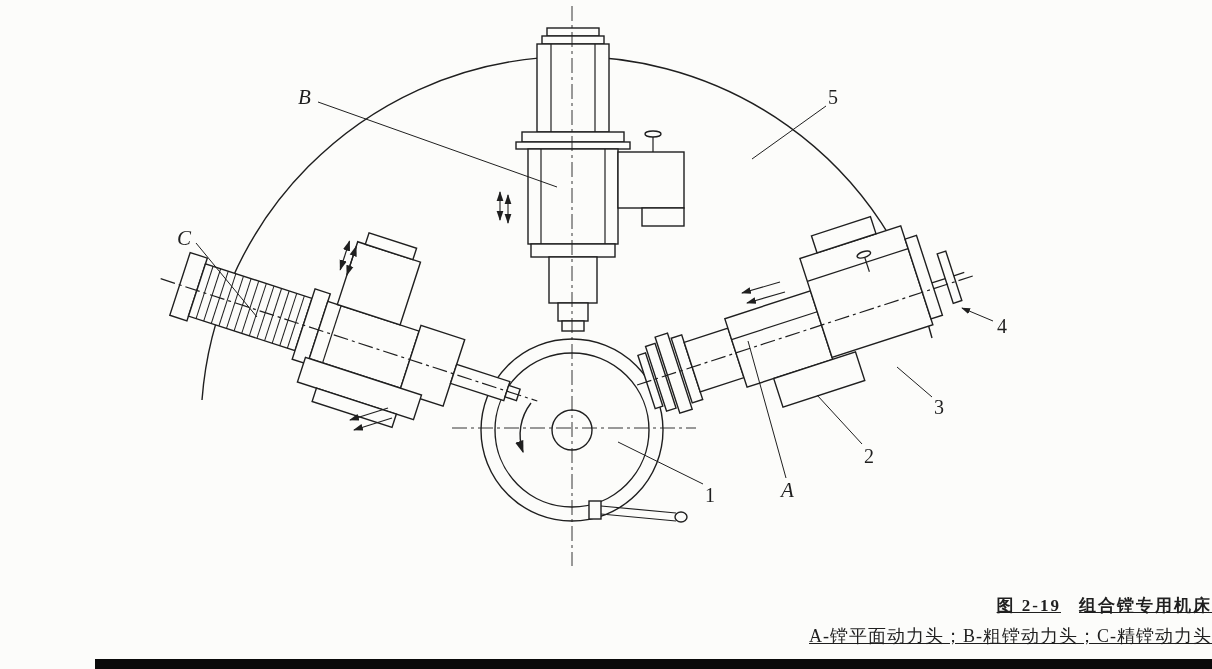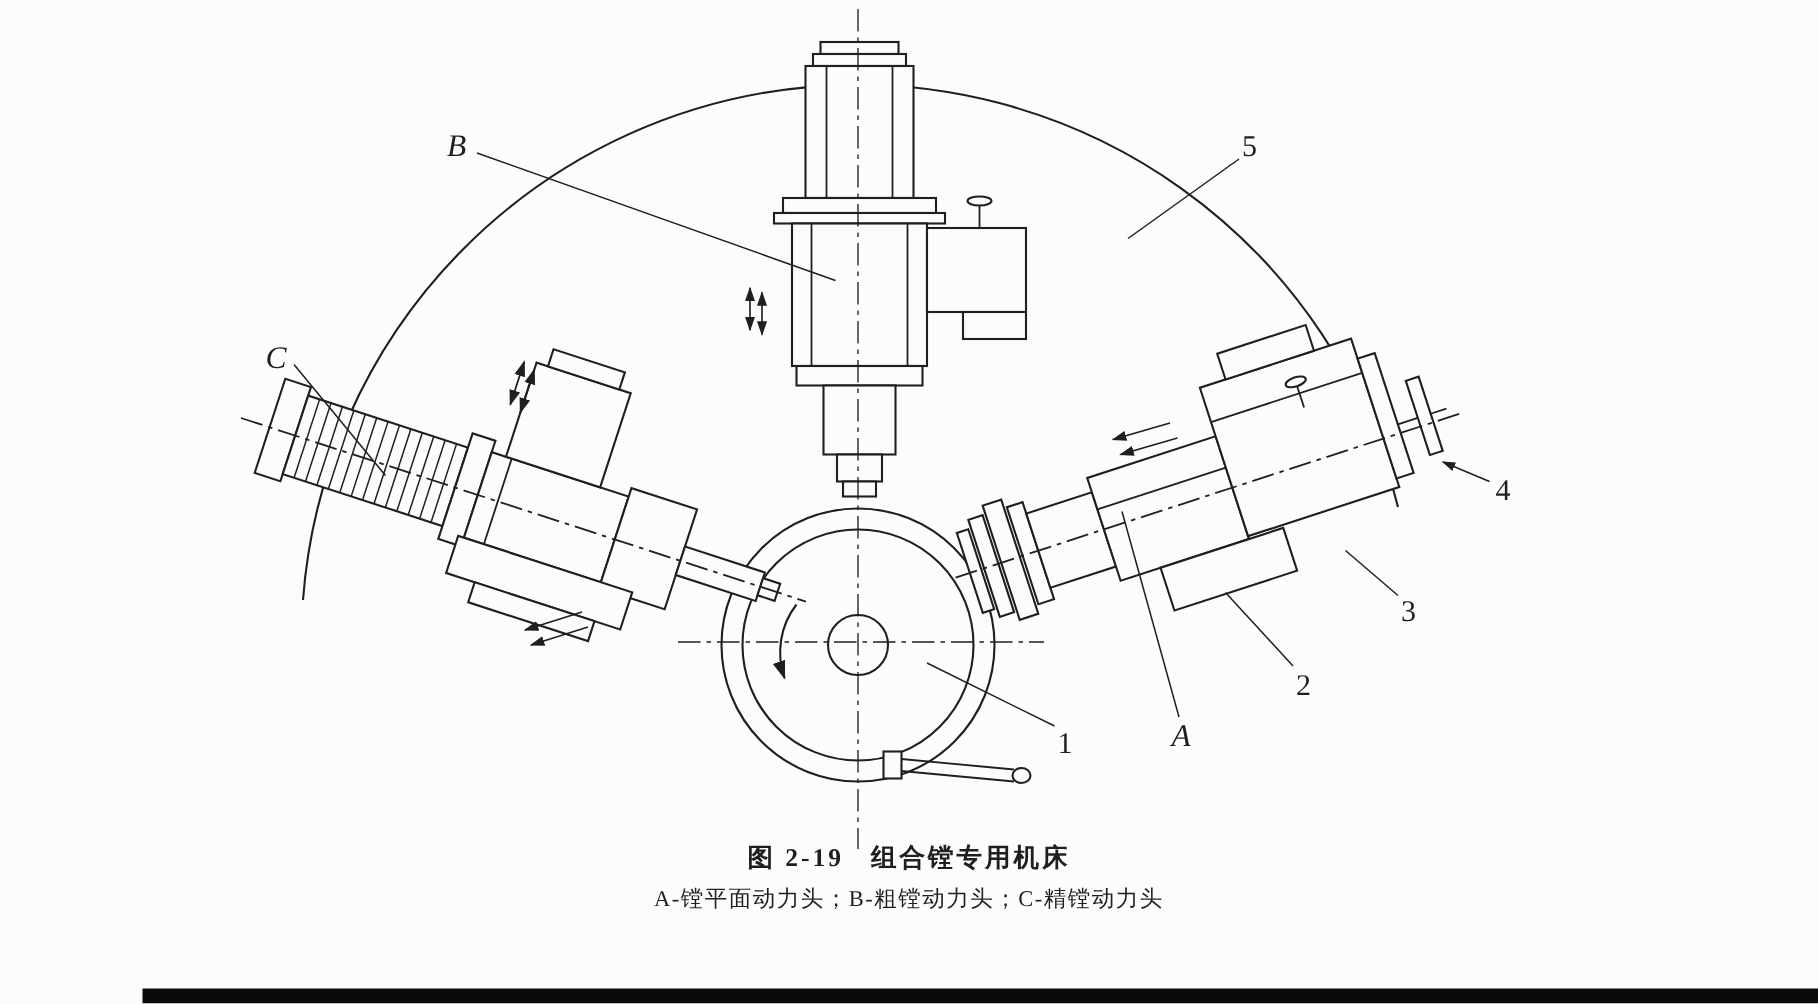--- a/index.html
+++ b/index.html
@@ -16,24 +16,24 @@
   .part .tn { stroke-width:1; }
   .open circle, .open path { fill:none; }
   .cl { fill:none !important; stroke:var(--ink); stroke-width:0.9; stroke-dasharray:15 4 3 4; }
   .arr line { stroke:var(--ink); stroke-width:1.1; fill:none; }
   .ldrg line { stroke:var(--ink); stroke-width:1; fill:none; }
   .ahp { fill:var(--ink); stroke:none; }
 
   text.lbl { font-family:"Liberation Serif","DejaVu Serif",serif; font-size:20px; fill:var(--ink); }
   text.it { font-style:italic; font-size:21px; }
 
-  .caption { position:absolute; top:560px; left:0; width:100%; text-align:center; color:var(--ink); }
+  .caption { position:absolute; top:594px; left:0; width:100%; text-align:right; color:var(--ink);text-decoration:underline; }
   .cap-title { font-size:17px; font-weight:bold; letter-spacing:2px; }
   .cap-title .figno { margin-right:18px; }
-  .cap-line { font-size:15px; margin-top:7px; letter-spacing:1px; }
+  .cap-line { font-size:18px; margin-top:7px; letter-spacing:1px; }
   .scan-bar { position:absolute; left:95px; right:0; bottom:0; height:10px; background:var(--scan-edge); }
 </style>
 </head>
 <body>
 
 <div class="page">
 
   <svg width="1212" height="582" viewBox="0 0 1212 582" aria-hidden="true">
     <defs>
       <marker id="ah" viewBox="0 0 10 10" refX="9" refY="5" markerWidth="9" markerHeight="9" orient="auto-start-reverse">

